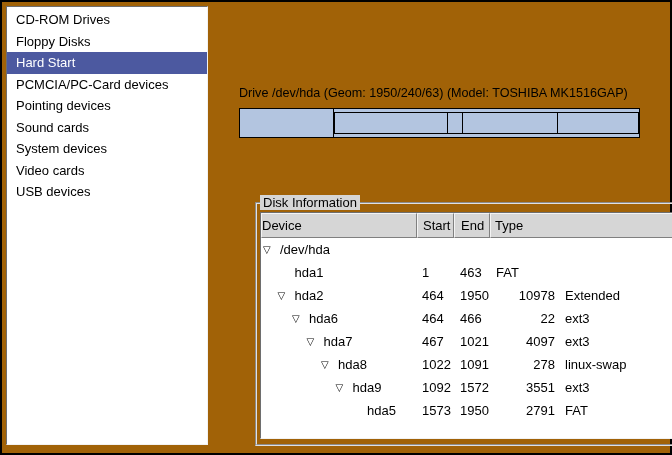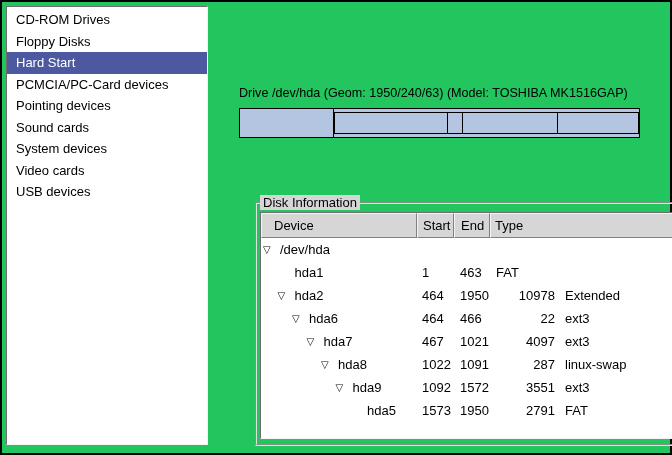--- a/index.html
+++ b/index.html
@@ -5,21 +5,21 @@
   html,body{margin:0;padding:0;}
   body{
     width:672px;height:455px;
     font-family:"Liberation Sans","DejaVu Sans",sans-serif;
     font-size:13px;color:#000;
     background:#d6d6d6;
     position:relative;overflow:hidden;
   }
   .window{
     position:absolute;left:0;top:0;width:672px;height:455px;
-    box-sizing:border-box;border:2px solid #000;background:#22c55e;
+    box-sizing:border-box;border:2px solid #000;background:#a16207;
   }
   
   .sidebar{
     position:absolute;left:4px;top:4px;width:202px;height:439px;
     box-sizing:border-box;background:#fff;
     border-top:1px solid #6e6e6e;border-left:1px solid #6e6e6e;
     border-bottom:1px solid #f2f2f2;border-right:1px solid #f2f2f2;
     padding-top:2px;overflow:hidden;
   }
   .list-item{
@@ -60,21 +60,21 @@
     position:absolute;left:3px;top:8px;right:2px;bottom:5px;
     box-sizing:border-box;background:#fff;
     border-top:1px solid #6e6e6e;border-left:1px solid #6e6e6e;
     border-bottom:1px solid #f2f2f2;border-right:1px solid #f2f2f2;
     overflow:hidden;
   }
   .thead{display:flex;height:25px;}
   .th{
     box-sizing:border-box;background:#d6d6d6;
     border:1px solid;border-color:#f4f4f4 #808080 #808080 #f4f4f4;
-    padding-left:12px;line-height:23px;white-space:nowrap;overflow:hidden;
+    padding-left:0;line-height:23px;white-space:nowrap;overflow:hidden;
     cursor:default;
   }
   .trow{display:flex;height:23px;line-height:23px;}
   .td{box-sizing:border-box;white-space:nowrap;overflow:hidden;}
   .col-device{width:156px;}
   .col-start{width:37px;padding-left:5px;}
   .col-end{width:36px;padding-left:6px;}
   .col-size{width:69px;text-align:right;padding-right:4px;}
   .col-type{flex:1;padding-left:6px;}
   .dev-inner{display:flex;align-items:center;height:100%;}
@@ -186,21 +186,21 @@
           </div>
           <div class="trow">
             <div class="td col-device">
               <span class="dev-inner" style="margin-left: 60px;">
                 <span class="expander">▽</span>
                 <span>hda8</span>
               </span>
             </div>
             <div class="td col-start">1022</div>
             <div class="td col-end">1091</div>
-            <div class="td col-size">287</div>
+            <div class="td col-size">278</div>
             <div class="td col-type">linux-swap</div>
           </div>
           <div class="trow">
             <div class="td col-device">
               <span class="dev-inner" style="margin-left: 74.5px;">
                 <span class="expander">▽</span>
                 <span>hda9</span>
               </span>
             </div>
             <div class="td col-start">1092</div>

